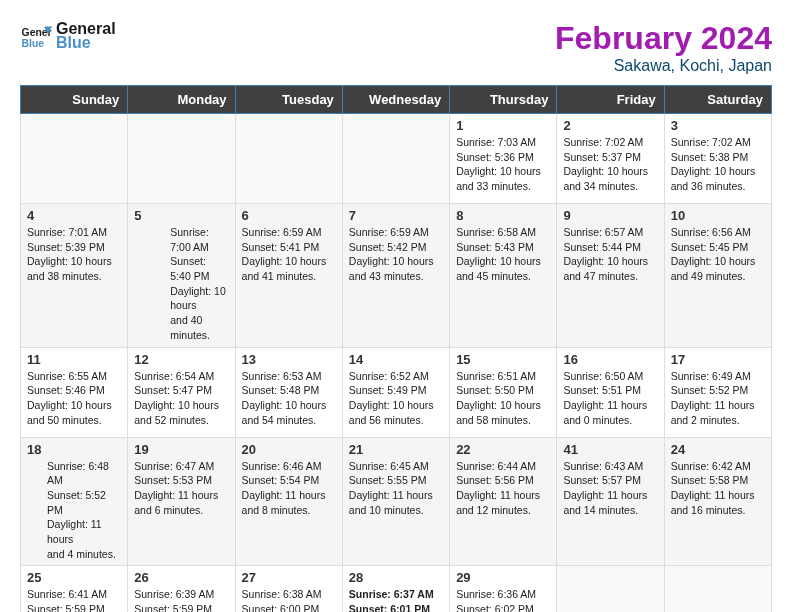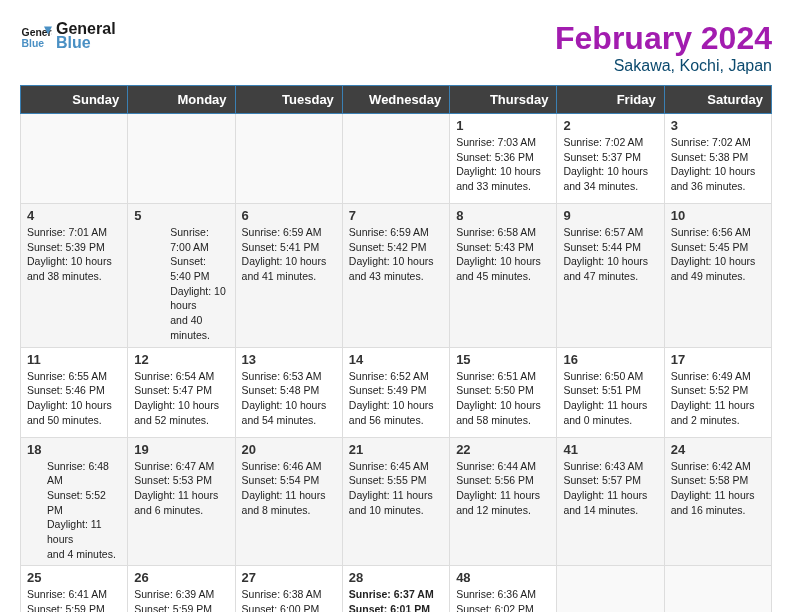--- a/index.html
+++ b/index.html
@@ -315,21 +315,21 @@
 and 22 minutes.</div>
         </td>
         <td>
           <div class="day-num">28</div>
           <div class="day-info" style="white-space: pre-line; font-weight: bold;">Sunrise: 6:37 AM
 Sunset: 6:01 PM
 Daylight: 11 hours
 and 24 minutes.</div>
         </td>
         <td>
-          <div class="day-num">48</div>
+          <div class="day-num">29</div>
           <div class="day-info" style="white-space: pre-line;">Sunrise: 6:36 AM
 Sunset: 6:02 PM
 Daylight: 11 hours
 and 26 minutes.</div>
         </td>
         <td class="empty"></td>
         <td class="empty"></td>
       </tr>
     </tbody>
 </table>

